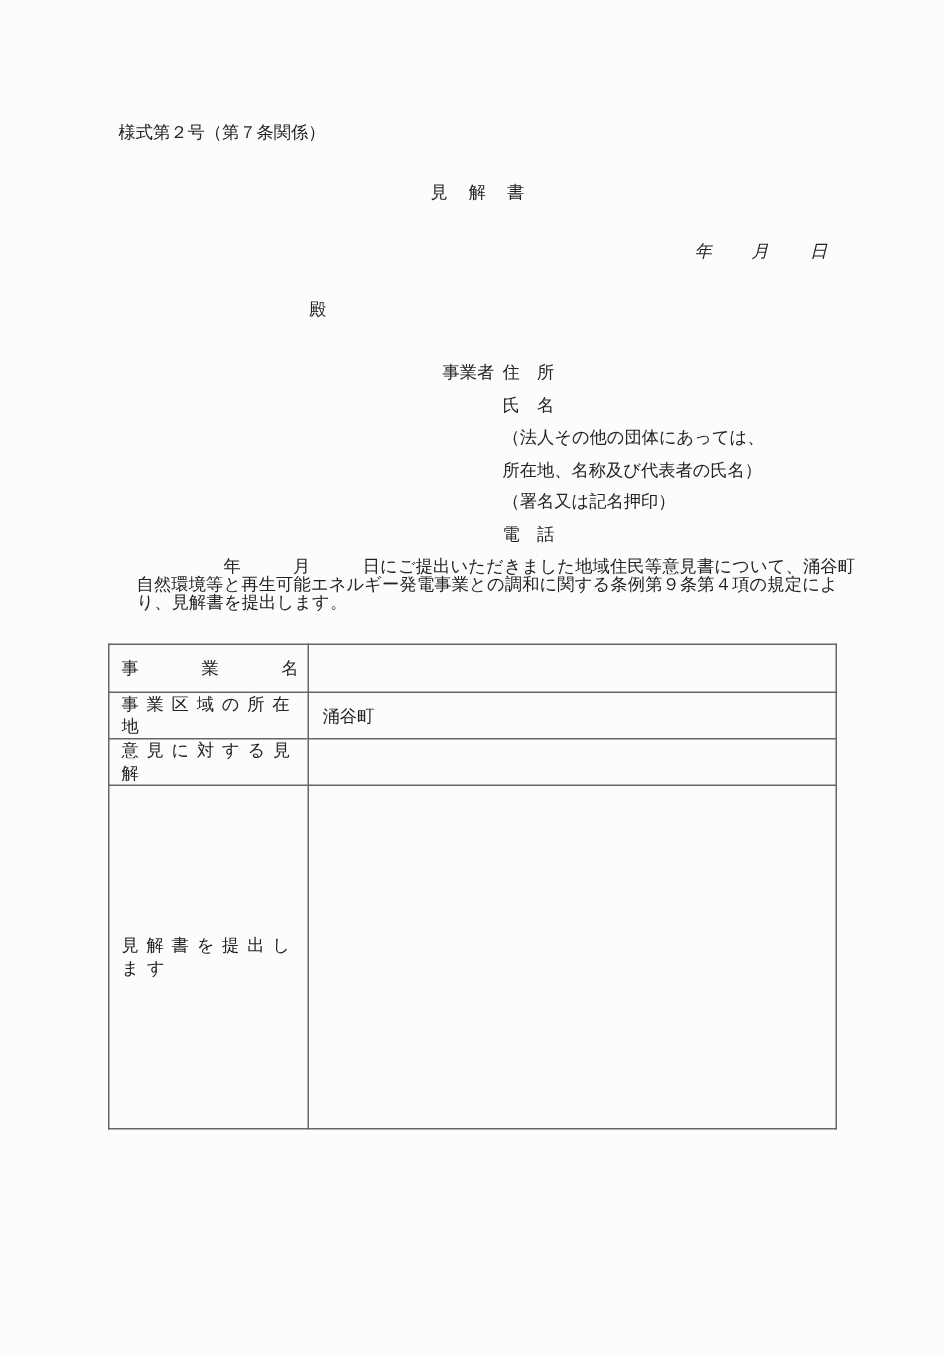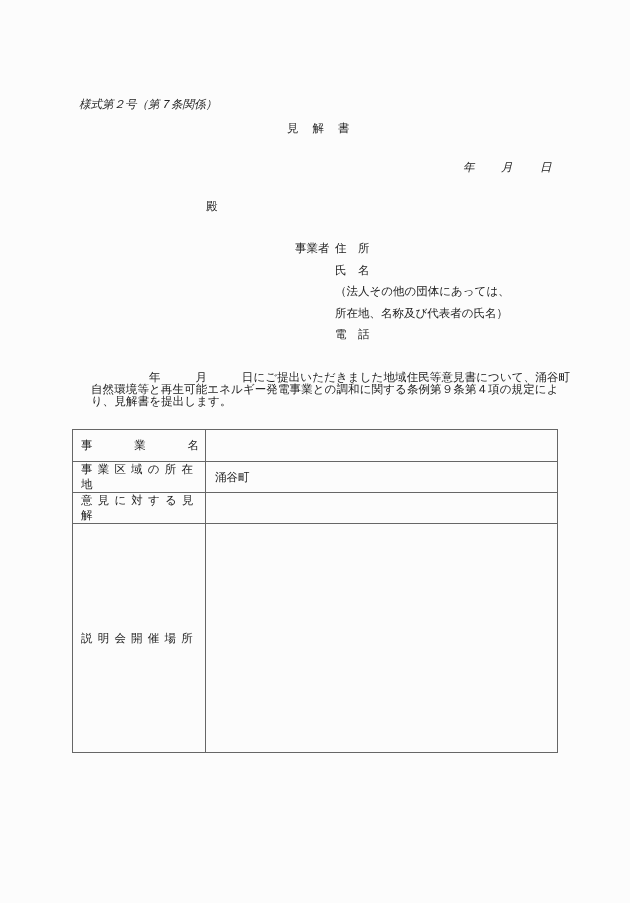--- a/index.html
+++ b/index.html
@@ -1,21 +1,21 @@
 <!DOCTYPE html>
 <html><head>
 <meta charset="utf-8">
 <style>
   html, body { margin:0; padding:0; }
   body {
     width:630px; height:903px; background:#fcfcfc; position:relative; overflow:hidden;
     font-family: "DejaVu Serif", "Liberation Serif", serif; color:#222; font-size:11.5px;
   }
   .abs { position:absolute; white-space:nowrap; }
-  .form-id { left:79px; top:97px;font-style:italic; }
+  .form-id { left:79px; top:81px; }
   .title { left:287px; top:121px; letter-spacing:14px; }
   .date { left:463px; top:160px; word-spacing:0;font-style:italic; }
   .date span { display:inline-block; }
   .addressee { left:206px; top:199px; }
   .biz { left:295px; top:238px; }
   .biz .row { height:21.5px; line-height:21.5px; }
   .biz .lbl { display:inline-block; width:40px; }
   .body-text { left:79px; top:371px; width:480px; white-space:normal; line-height:12px; letter-spacing:0.1px;margin-left:12px; }
   table.form {
     position:absolute; left:72px; top:429px; width:486px; border-collapse:collapse;
@@ -38,20 +38,21 @@
   <span style="width:38px">年</span><span style="width:39px">月</span><span>日</span>
 </div>
 
 <div class="abs addressee">殿</div>
 
 <div class="abs biz">
   <div class="row"><span class="lbl">事業者</span><span>住　所</span></div>
   <div class="row"><span class="lbl"></span><span>氏　名</span></div>
   <div class="row"><span class="lbl"></span><span>（法人その他の団体にあっては、</span></div>
   <div class="row"><span class="lbl"></span><span>所在地、名称及び代表者の氏名）</span></div>
+  <div class="row"><span class="lbl"></span><span>（署名又は記名押印）</span></div>
   <div class="row"><span class="lbl"></span><span>電　話</span></div>
 </div>
 
 <div class="abs body-text">　　　　　年　　　月　　　日にご提出いただきました地域住民等意見書について、涌谷町自然環境等と再生可能エネルギー発電事業との調和に関する条例第９条第４項の規定により、見解書を提出します。</div>
 
 <table class="form">
   <tbody>
       <tr class="r1">
     <td class="label">
           <div class="spread">
@@ -64,17 +65,17 @@
   </tr>
   <tr class="r2">
     <td class="label">事業区域の所在地</td>
     <td class="value">涌谷町</td>
   </tr>
   <tr class="r4">
     <td class="label">意見に対する見解</td>
     <td class="value"></td>
   </tr>
   <tr class="r5">
-    <td class="label">説明会開催場所</td>
+    <td class="label">見解書を提出します</td>
     <td class="value"></td>
   </tr>
 </tbody>
   </table>
 
 </body></html>

